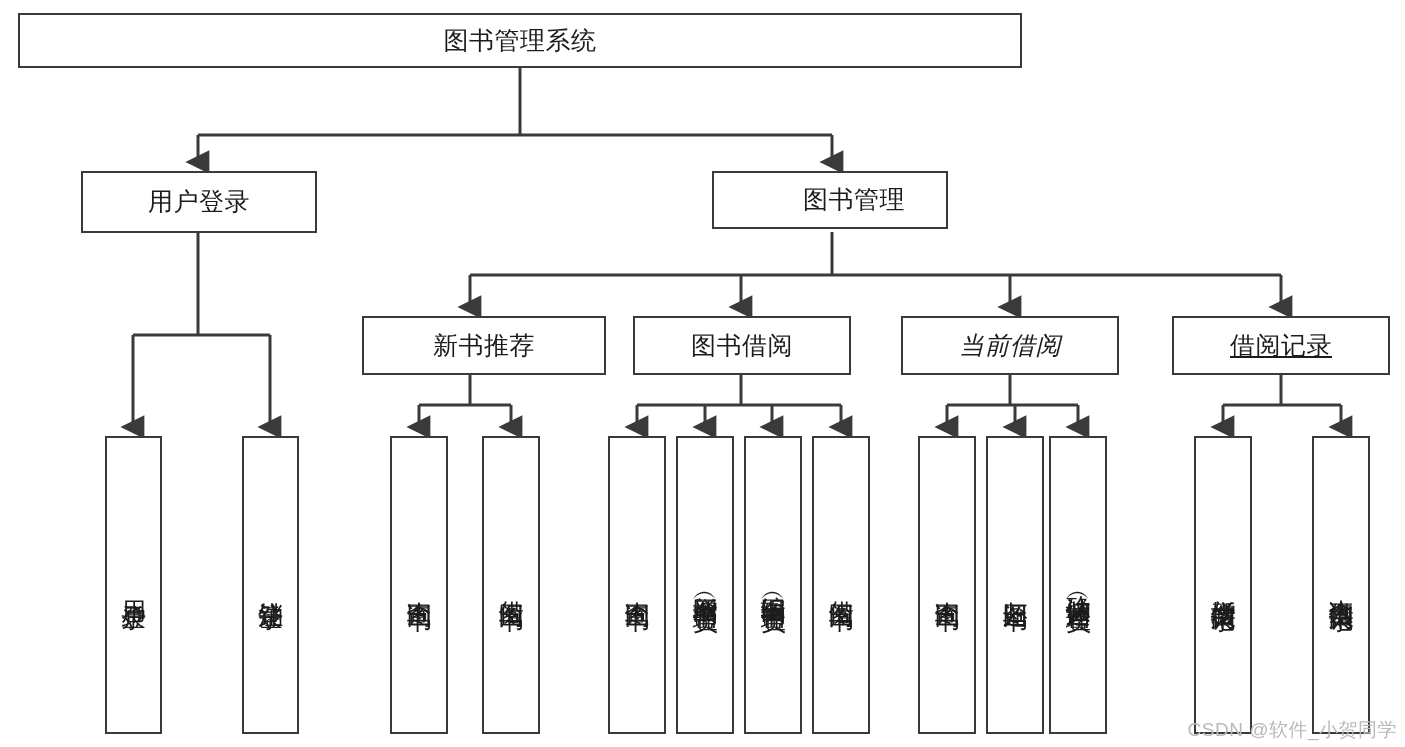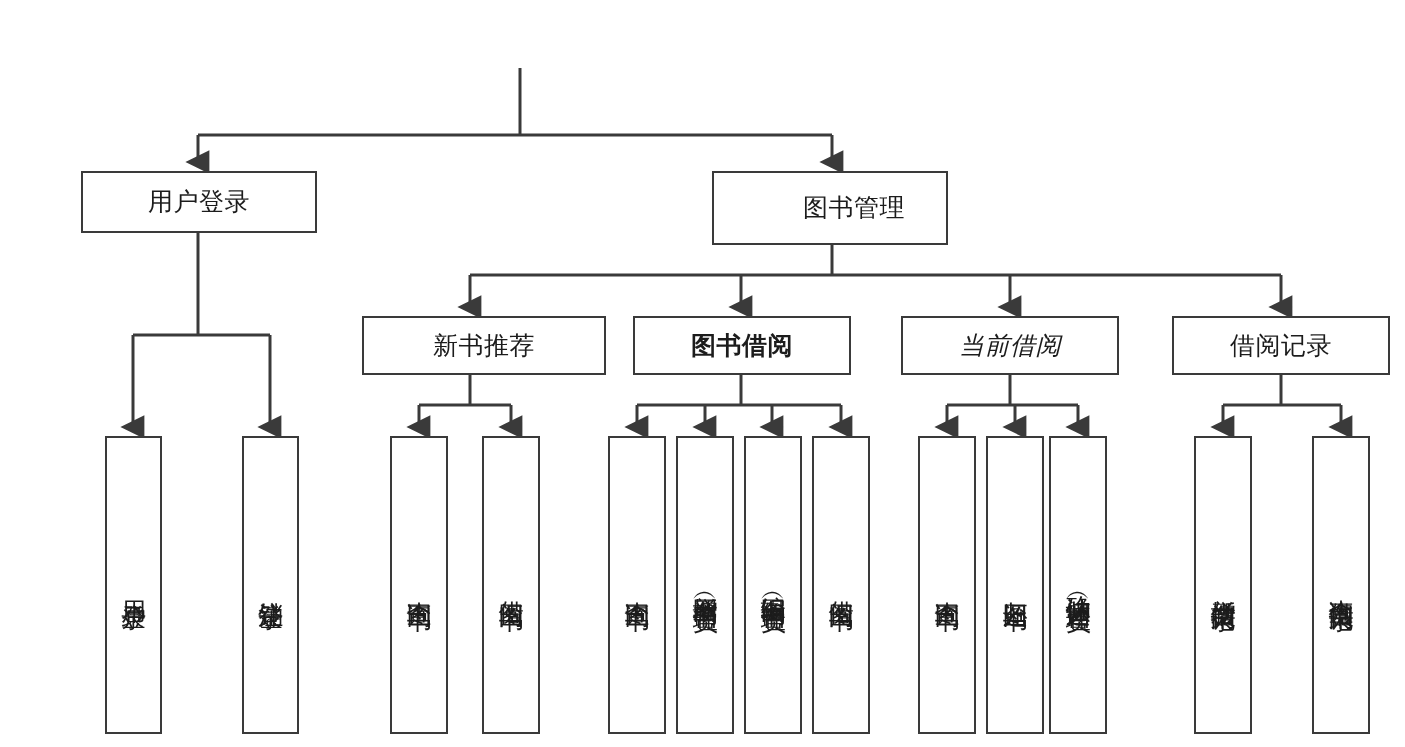--- a/index.html
+++ b/index.html
@@ -112,38 +112,41 @@
       <path d="M1015,405 L1015,427" marker-end="url(#arrow)"></path>
       <path d="M1078,405 L1078,427" marker-end="url(#arrow)"></path>
 
       <path d="M1281,375 L1281,405"></path>
       <path d="M1223,405 L1341,405"></path>
       <path d="M1223,405 L1223,427" marker-end="url(#arrow)"></path>
       <path d="M1341,405 L1341,427" marker-end="url(#arrow)"></path>
     </g>
   </svg>
 
+  <div class="node h root" style="left:18px; top:13px; width:1004px; height:55px;">
+    <span>图书管理系统</span>
+  </div>
 
   <div class="node h" style="left:81px; top:171px; width:236px; height:62px;">
     <span>用户登录</span>
   </div>
-  <div class="node h" style="left:712px; top:171px; width:236px; height:74px;padding-left:48px;">
+  <div class="node h" style="left:712px; top:171px; width:236px; height:58px;padding-left:48px;">
     <span>图书管理</span>
   </div>
 
   <div class="node h" style="left:362px; top:316px; width:244px; height:59px;">
     <span>新书推荐</span>
   </div>
-  <div class="node h" style="left:633px; top:316px; width:218px; height:59px;font-weight:bold;">
+  <div class="node h" style="left:633px; top:316px; width:218px; height:59px;">
     <span>图书借阅</span>
   </div>
   <div class="node h" style="left:901px; top:316px; width:218px; height:59px;font-style:italic;">
     <span>当前借阅</span>
   </div>
-  <div class="node h" style="left:1172px; top:316px; width:218px; height:59px;">
+  <div class="node h" style="left:1172px; top:316px; width:218px; height:59px;text-decoration:underline;">
     <span>借阅记录</span>
   </div>
 
   <div class="node v" style="left:105px; top:436px; width:57px; height:298px;">
     <span class="vtext">用户登录</span>
   </div>
   <div class="node v" style="left:242px; top:436px; width:57px; height:298px;">
     <span class="vtext">注销登录</span>
   </div>
 
@@ -177,14 +180,15 @@
     <span class="vtext">确认归还（管理员）</span>
   </div>
 
   <div class="node v" style="left:1194px; top:436px; width:58px; height:298px;">
     <span class="vtext">新增借阅记录</span>
   </div>
   <div class="node v" style="left:1312px; top:436px; width:58px; height:298px;">
     <span class="vtext">查询借阅记录</span>
   </div>
 
+  <div class="watermark">CSDN @软件_小贺同学</div>
 
 </div>
 
 </body></html>

